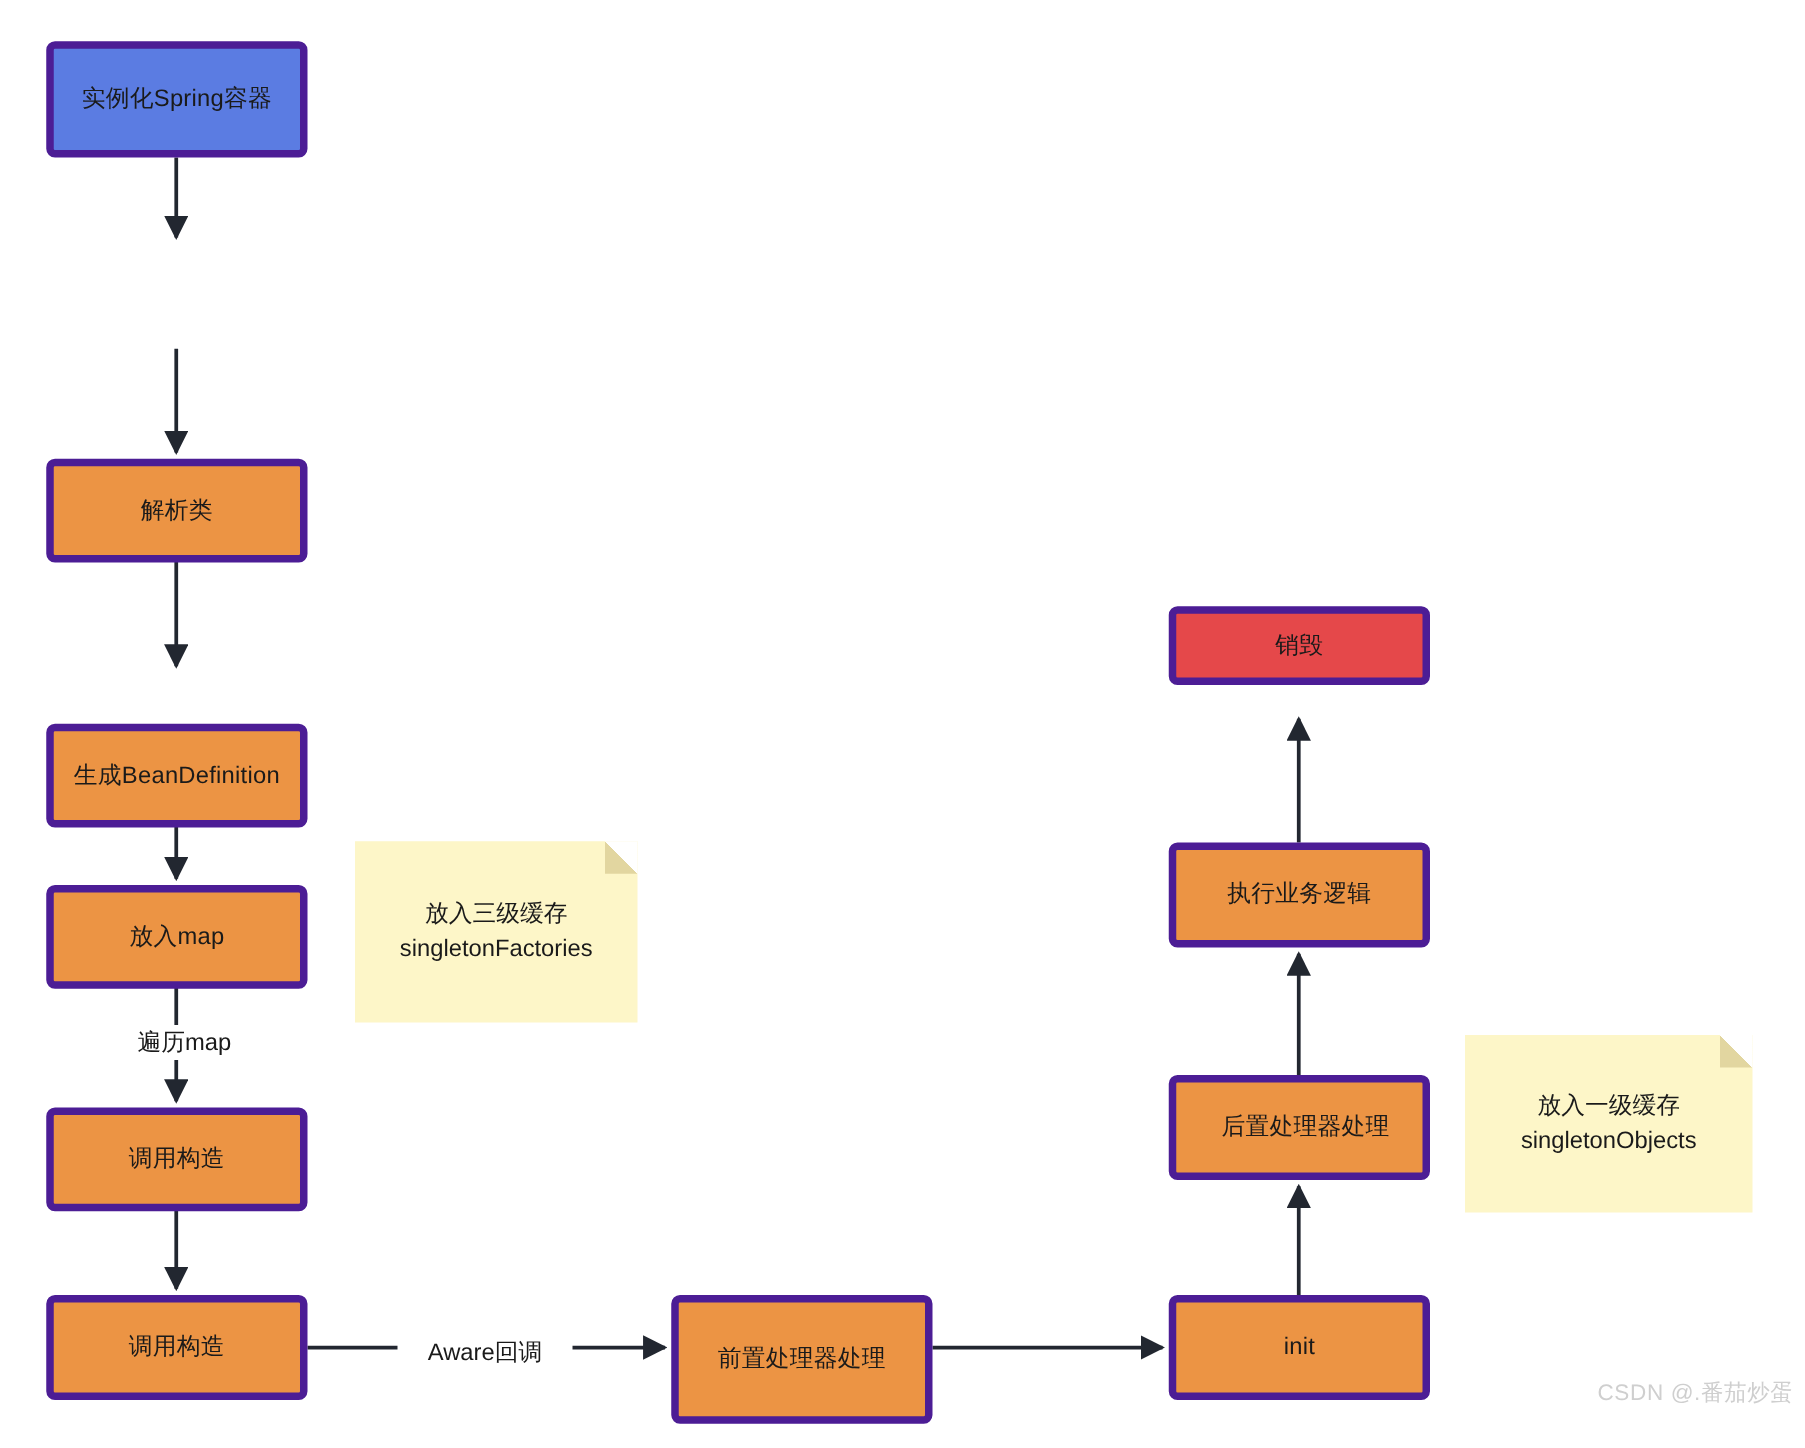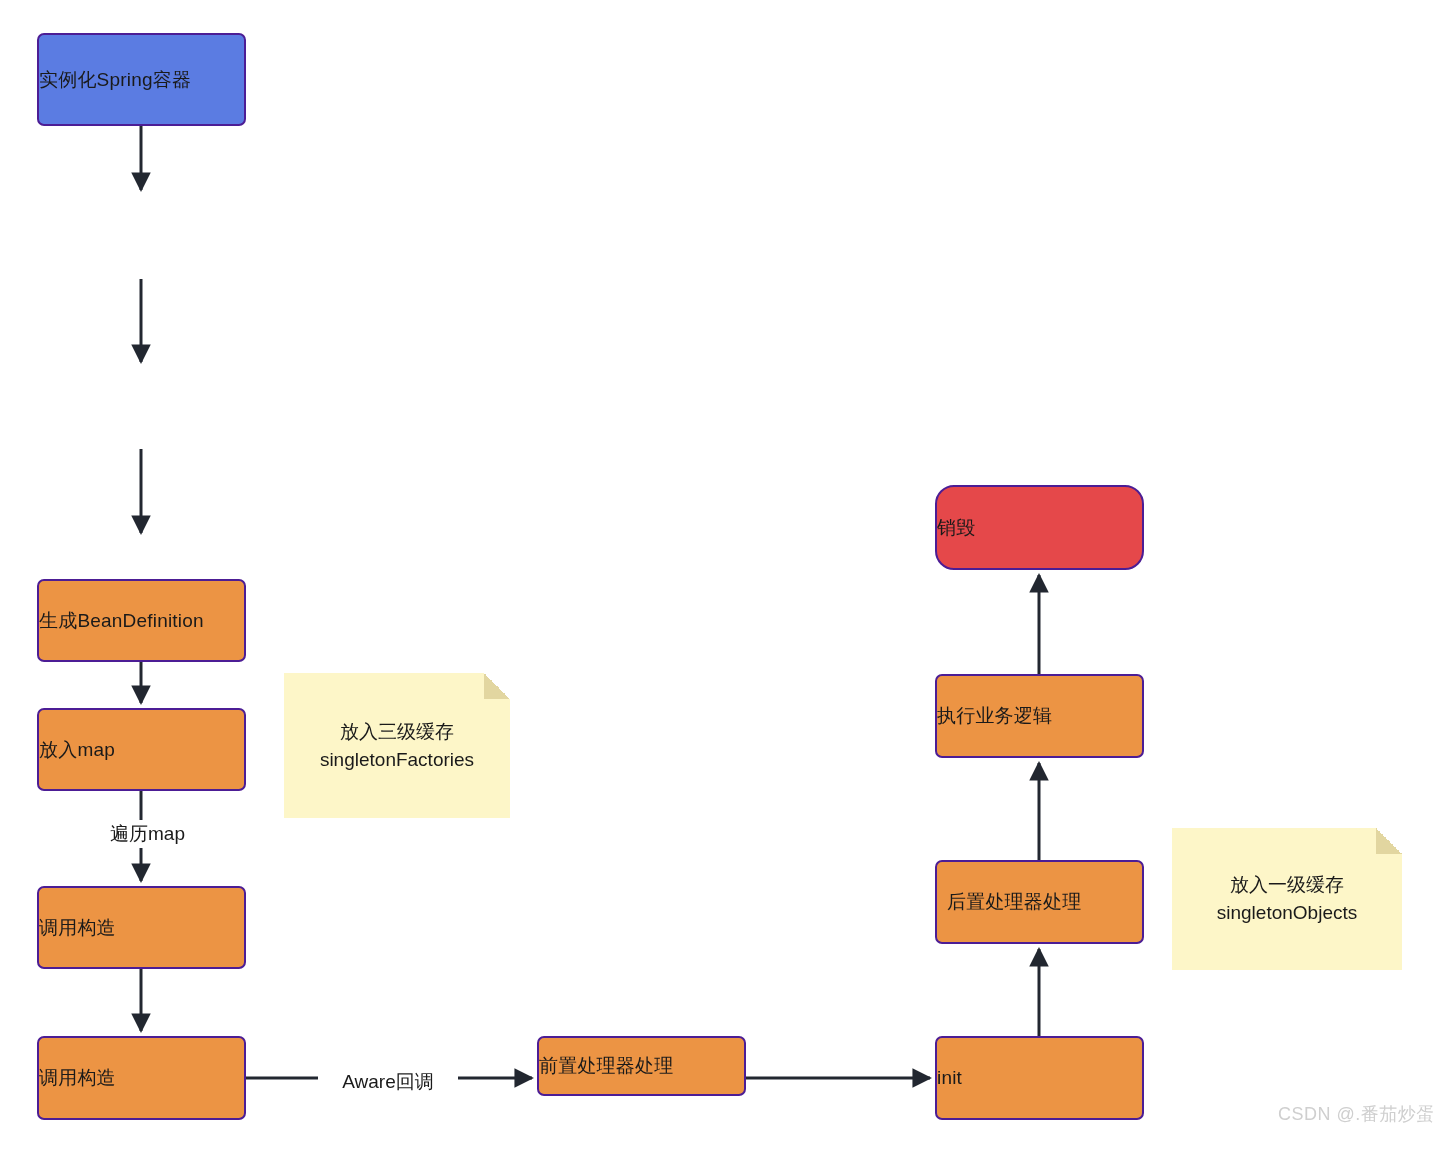--- a/index.html
+++ b/index.html
@@ -21,24 +21,25 @@
     position: absolute;
     left: 0;
     top: 0;
     width: 1444px;
     height: 1158px;
     pointer-events: none;
   }
   .node {
     position: absolute;
     box-sizing: border-box;
-    border: 2px solid #4c1d95;
+    border: 6px solid #4c1d95;
     border-radius: 7px;
     display: flex;
     align-items: center;
+    justify-content: center;
     text-align: center;
     color: #1a1a1a;
     font-size: 19px;
     line-height: 1.25;
     letter-spacing: 0.2px;
     white-space: nowrap;
   }
   .node.blue  { background: #5b7ce2; }
   .node.orange{ background: #ec9444; }
   .node.red   { background: #e5484a; }
@@ -107,54 +108,57 @@
       <path d="M 1039 860 L 1039 763"></path>
       <path d="M 1039 674 L 1039 575"></path>
     </g>
   </svg>
 
   <div class="node blue" style="left:37px; top:33px; width:209px; height:93px;">
     <span>实例化Spring容器</span>
   </div>
 
 
+  <div class="node orange" style="left:37px; top:367px; width:209px; height:83px;">
+    <span>解析类</span>
+  </div>
 
   <div class="node orange" style="left:37px; top:538px; width:209px; height:83px;margin-top:41px;">
     <span>生成BeanDefinition</span>
   </div>
 
   <div class="node orange" style="left:37px; top:708px; width:209px; height:83px;">
     <span>放入map</span>
   </div>
 
   <div class="node orange" style="left:37px; top:886px; width:209px; height:83px;">
     <span>调用构造</span>
   </div>
 
   <div class="node orange" style="left:37px; top:1036px; width:209px; height:84px;">
     <span>调用构造</span>
   </div>
 
-  <div class="node orange" style="left:537px; top:1036px; width:209px; height:60px;">
+  <div class="node orange" style="left:537px; top:1036px; width:209px; height:103px;">
     <span>前置处理器处理</span>
   </div>
 
   <div class="node orange" style="left:935px; top:1036px; width:209px; height:84px;">
     <span>init</span>
   </div>
 
   <div class="node orange" style="left:935px; top:860px; width:209px; height:84px;padding-left:10px;">
     <span>后置处理器处理</span>
   </div>
 
   <div class="node orange" style="left:935px; top:674px; width:209px; height:84px;">
     <span>执行业务逻辑</span>
   </div>
 
-  <div class="node red" style="left:935px; top:485px; width:209px; height:85px;border-radius:19px;">
+  <div class="node red" style="left:935px; top:485px; width:209px; height:63px;">
     <span>销毁</span>
   </div>
 
   <div class="edge-label" style="left:86px; top:820px; width:111px;">
     <span>遍历map</span>
   </div>
 
   <div class="edge-label" style="left:318px; top:1068px; width:128px;">
     <span>Aware回调</span>
   </div>

